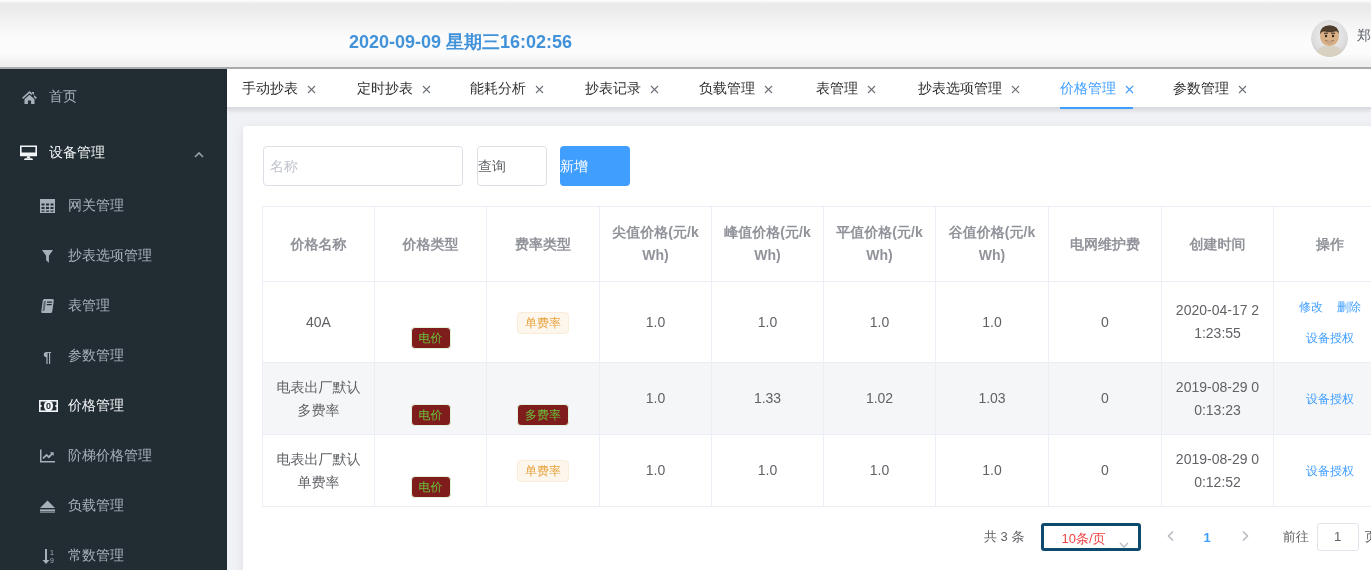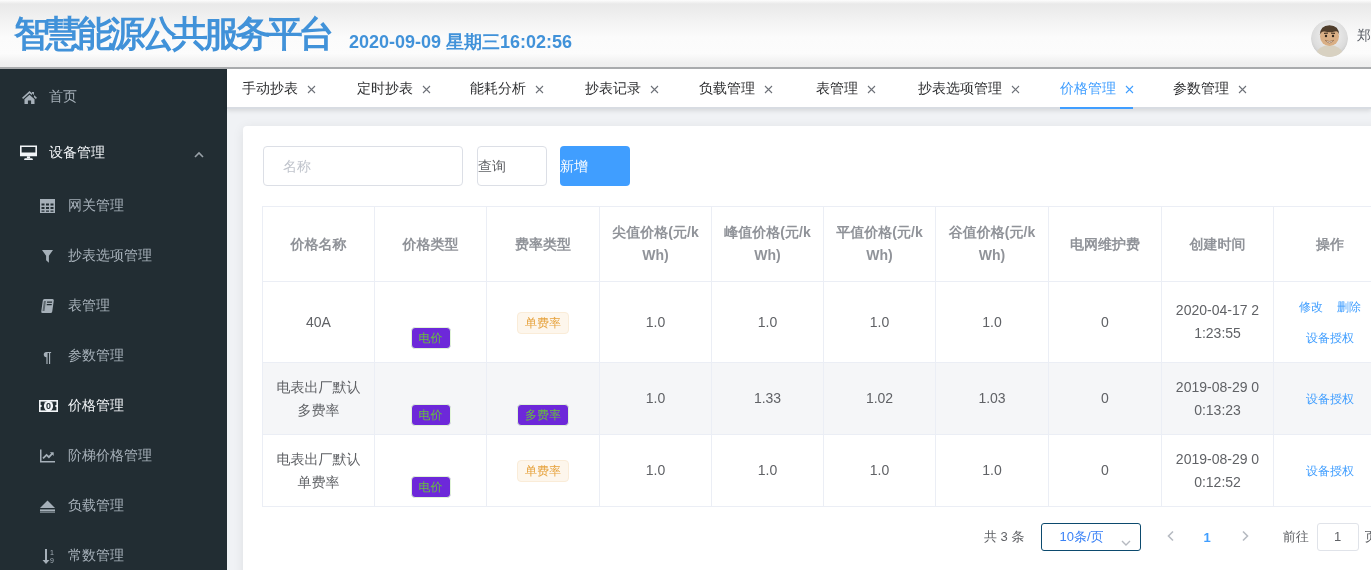--- a/index.html
+++ b/index.html
@@ -34,47 +34,47 @@
 .tab { position:absolute; top:0; height:38px; line-height:38px; font-size:14px; color:#303133; white-space:nowrap; }
 .tab .tx { display:inline-block; margin-left:9px; } .tab .tx svg { vertical-align:-1px; }
 .tab-active { color:#409eff; }
 
 #tabline { position:absolute; left:833px; bottom:-2px; width:73px; height:2px; background:#409eff; }
 
 
 #card { position:absolute; left:243px; top:126px; width:1160px; height:500px; background:#fff;
   border-radius:4px; box-shadow:0 2px 12px rgba(0,0,0,0.08); }
 #nameInput { position:absolute; left:20px; top:20px; width:200px; height:40px; border:1px solid #dcdfe6;
-  border-radius:4px; line-height:38px; padding-left:19px; font-size:14px; color:#c0c4cc; background:#fff; }
+  border-radius:4px; line-height:38px; padding-left:6px; font-size:14px; color:#c0c4cc; background:#fff; }
 .btn { position:absolute; top:20px; width:70px; height:40px; border-radius:4px; font-size:14px;
   text-align:left; line-height:38px; }
 #btnQuery { left:234px; border:1px solid #dcdfe6; color:#606266; background:#fff; }
 #btnAdd { left:317px; background:#409eff; color:#fff; line-height:40px; }
 
 
 #tbl { position:absolute; left:19px; top:80px; border-collapse:collapse; table-layout:fixed; }
 #tbl th, #tbl td { border:1px solid #ebeef5; text-align:center; vertical-align:middle;
   font-size:14px; line-height:23px; padding:0 10px; }
 #tbl th { color:#909399; font-weight:bold; height:75px; }
 #tbl td { color:#606266; }
 #tbl col { width:112px; }
 tr.striped td { background:#f5f6f8; }
 .tag { display:inline-block; height:22px; line-height:20px; padding:0 7px; font-size:12px;
   border-radius:4px; border:1px solid; }
-.tag-g { color:#67c23a; background:#6d28d9; border-color:#e1f3d8;margin-top:32px; }
+.tag-g { color:#67c23a; background:#7f1d1d; border-color:#e1f3d8;margin-top:32px; }
 .tag-o { color:#e6a23c; background:#fdf6ec; border-color:#faecd8; }
 .lnk { color:#409eff; font-size:12px; }
 #tbl td.oplinks { line-height:30px; }
 
 
 #pager { position:absolute; left:741px; top:397px; height:28px; display:flex; align-items:center;
   font-size:13px; color:#606266; white-space:nowrap; }
 #pgTotal { margin-right:17px; }
-#pgSelect { width:100px; height:28px; border:1px solid #0c4a6e; border-radius:3px; position:relative;
-  line-height:26px; padding-left:17px; color:#3b82f6; }
+#pgSelect { width:100px; height:28px; border:3px solid #0c4a6e; border-radius:3px; position:relative;
+  line-height:26px; padding-left:17px; color:#ef4444; }
 #pgSelect .chev { position:absolute; right:8px; top:8px; }
 #pgPrev { margin-left:25px; color:#b6bac1; font-size:13px; }
 #pgCur { margin-left:27px; color:#409eff; font-weight:bold; }
 #pgNext { margin-left:29px; color:#b6bac1; }
 #pgGoto { margin-left:33px; }
 #pgInput { margin-left:8px; width:42px; height:28px; border:1px solid #e0e3e9; border-radius:3px;
   text-align:center; line-height:26px; color:#606266; }
 #pgPage { margin-left:6px; }
 </style>
 </head>
@@ -215,21 +215,20 @@
   <div class="tab tab-active" style="left:833px">价格管理<span class="tx"><svg width="9" height="9" viewBox="0 0 9 9">
           <path d="M1 1 L8 8 M8 1 L1 8" stroke="#409eff" stroke-width="1.1" fill="none"></path>
         </svg></span></div>
   <div class="tab" style="left:946px">参数管理<span class="tx"><svg width="9" height="9" viewBox="0 0 9 9">
           <path d="M1 1 L8 8 M8 1 L1 8" stroke="#6d7178" stroke-width="1.1" fill="none"></path>
         </svg></span></div>
   <div id="tabline"></div>
 </div>
 
 <div id="header">
-  <div id="title">智慧能源公共服务平台</div>
   <div id="datetime">2020-09-09 星期三16:02:56</div>
   <div id="avatar">
     <svg width="37" height="37" viewBox="0 0 37 37">
       <defs>
         <radialGradient id="avbg" cx="50%" cy="42%" r="62%">
           <stop offset="0%" stop-color="#f5f5f5"></stop>
             <stop offset="75%" stop-color="#dcdcdc"></stop>
             <stop offset="100%" stop-color="#c2c2c2"></stop>
         </radialGradient>
       </defs>

